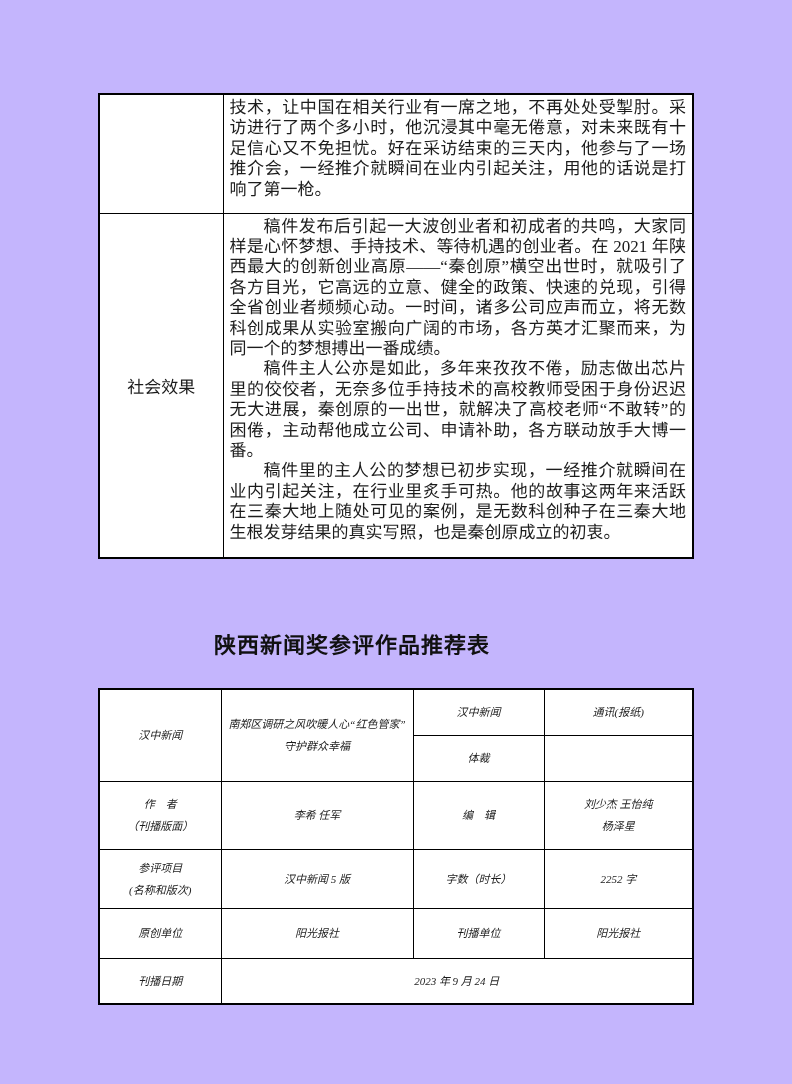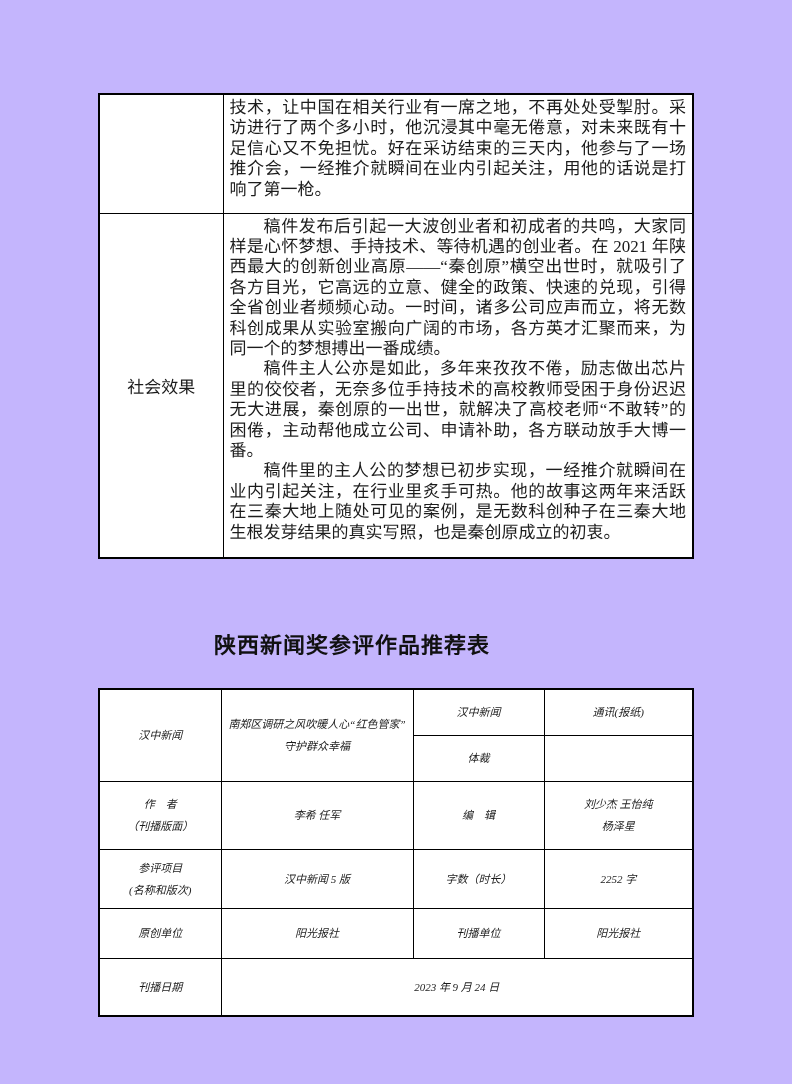--- a/index.html
+++ b/index.html
@@ -126,20 +126,20 @@
       <td>汉中新闻 5 版</td>
       <td>字数（时长）</td>
       <td>2252 字</td>
     </tr>
     <tr style="height:50px">
       <td>原创单位</td>
       <td>阳光报社</td>
       <td>刊播单位</td>
       <td>阳光报社</td>
     </tr>
-    <tr style="height:58px">
+    <tr style="height:46px">
       <td>刊播日期</td>
       <td colspan="3">2023 年 9 月 24 日</td>
     </tr>
   </tbody>
     </table>
 
 </div>
 
 </body></html>

